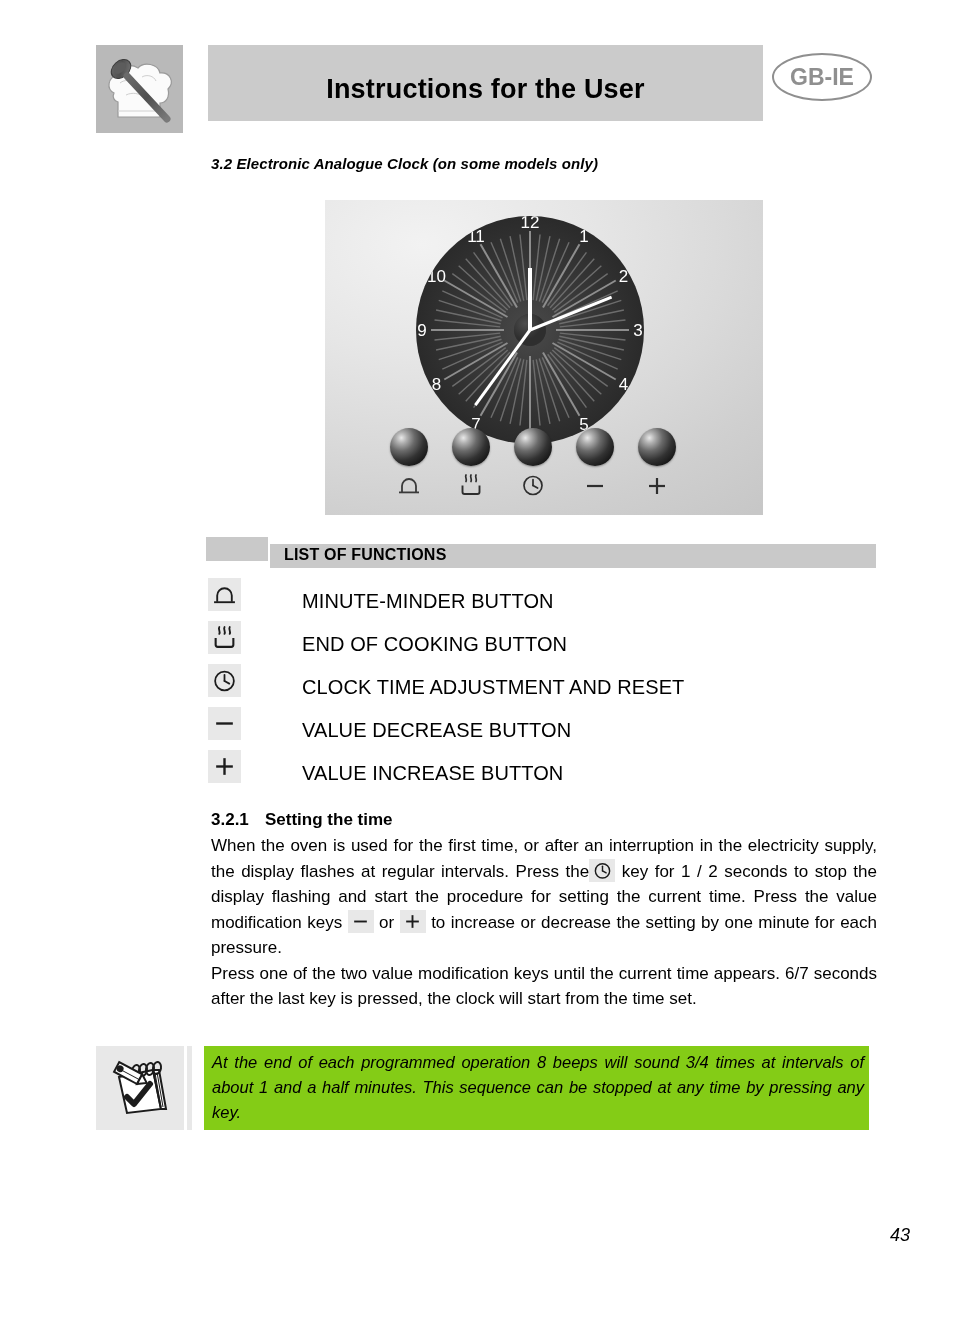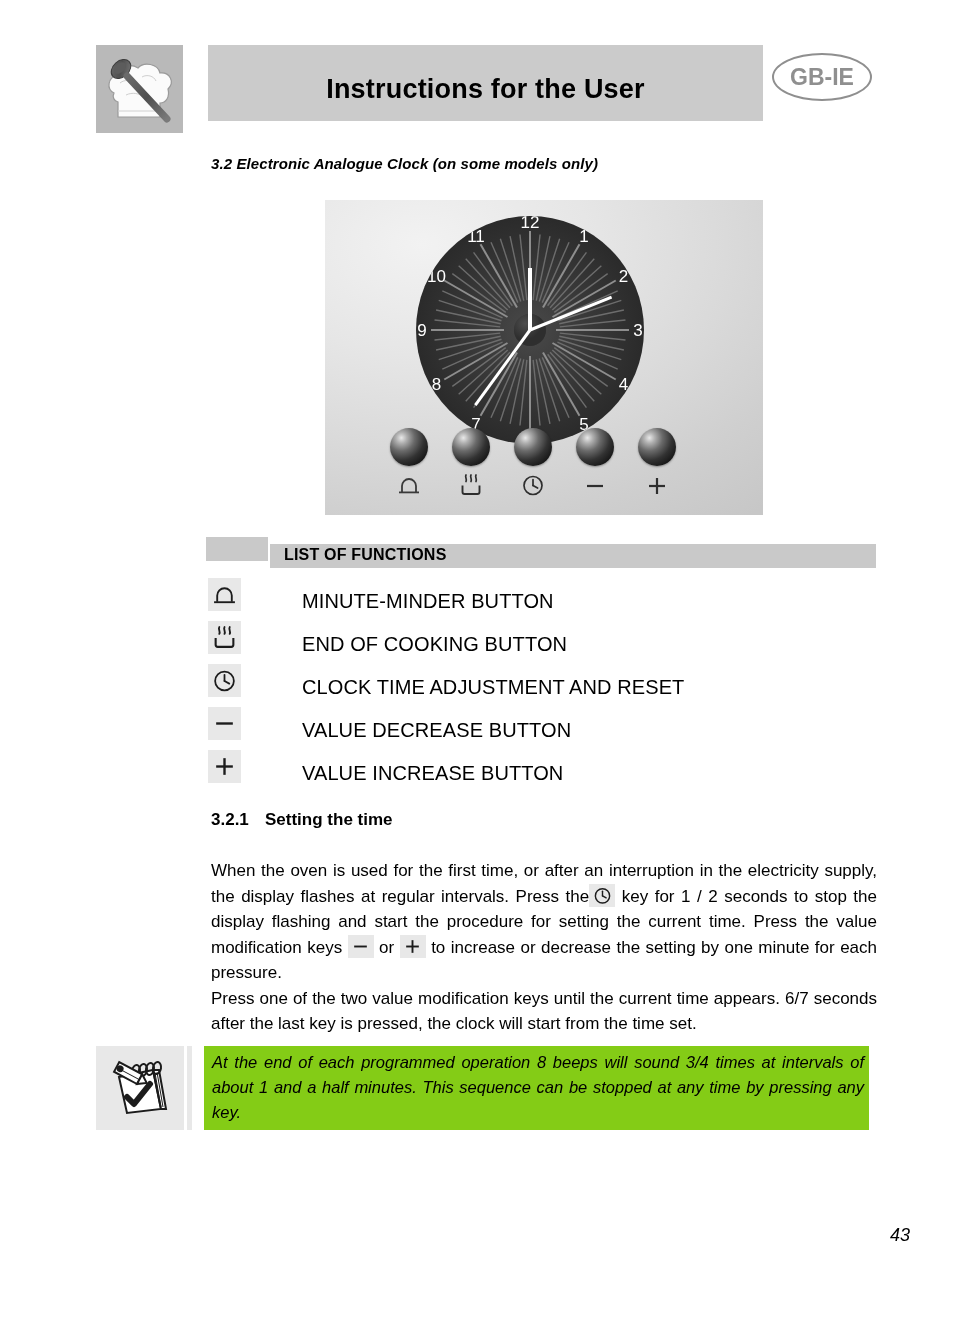--- a/index.html
+++ b/index.html
@@ -178,21 +178,20 @@
   }
   .sub-heading .num { display: inline-block; width: 54px; }
 
   .body-text {
     position: absolute;
     left: 211px; top: 833px;
     width: 666px;
     font-size: 17px;
     line-height: 25.5px;
     text-align: justify;
-    margin-top: 25px;
   }
   .body-text p { margin: 0; }
   .para-just { text-align: justify; text-align-last: left; }
 
   .inline-icon {
     display: inline-flex;
     align-items: center;
     justify-content: center;
     background: #e8e8e8;
     vertical-align: middle;

